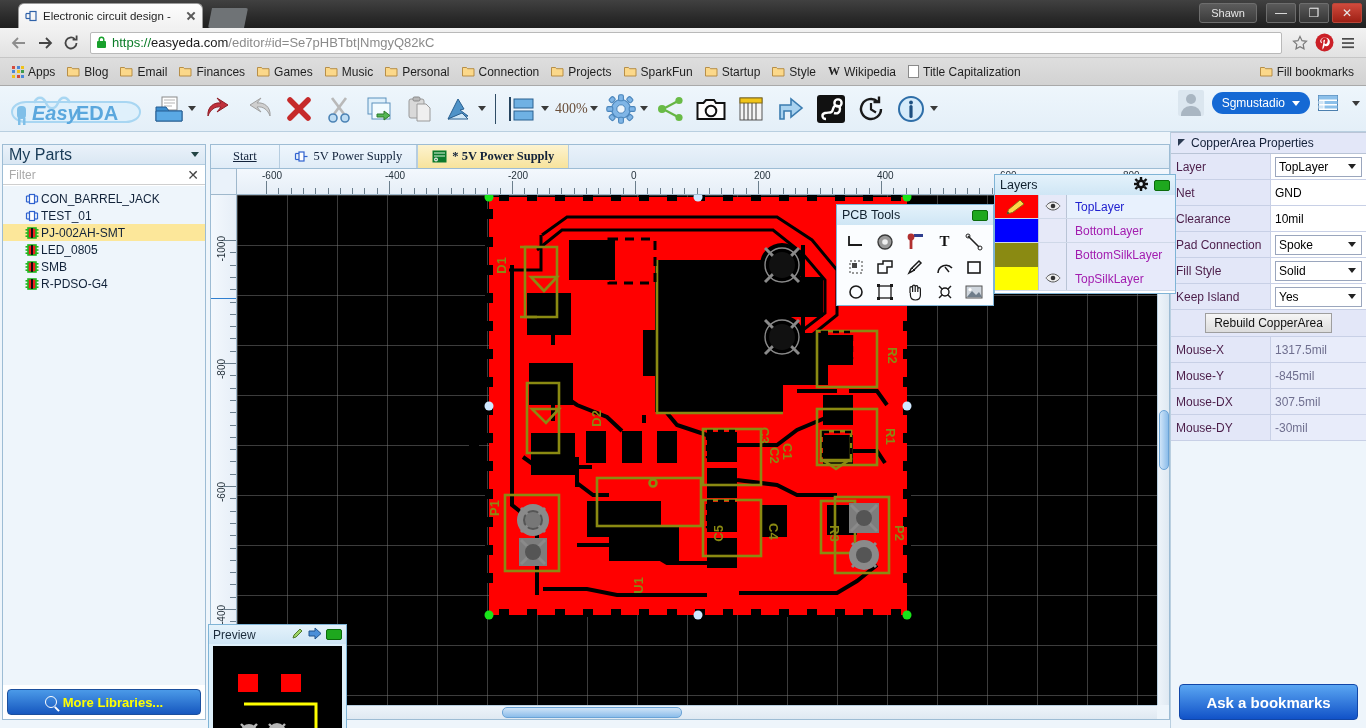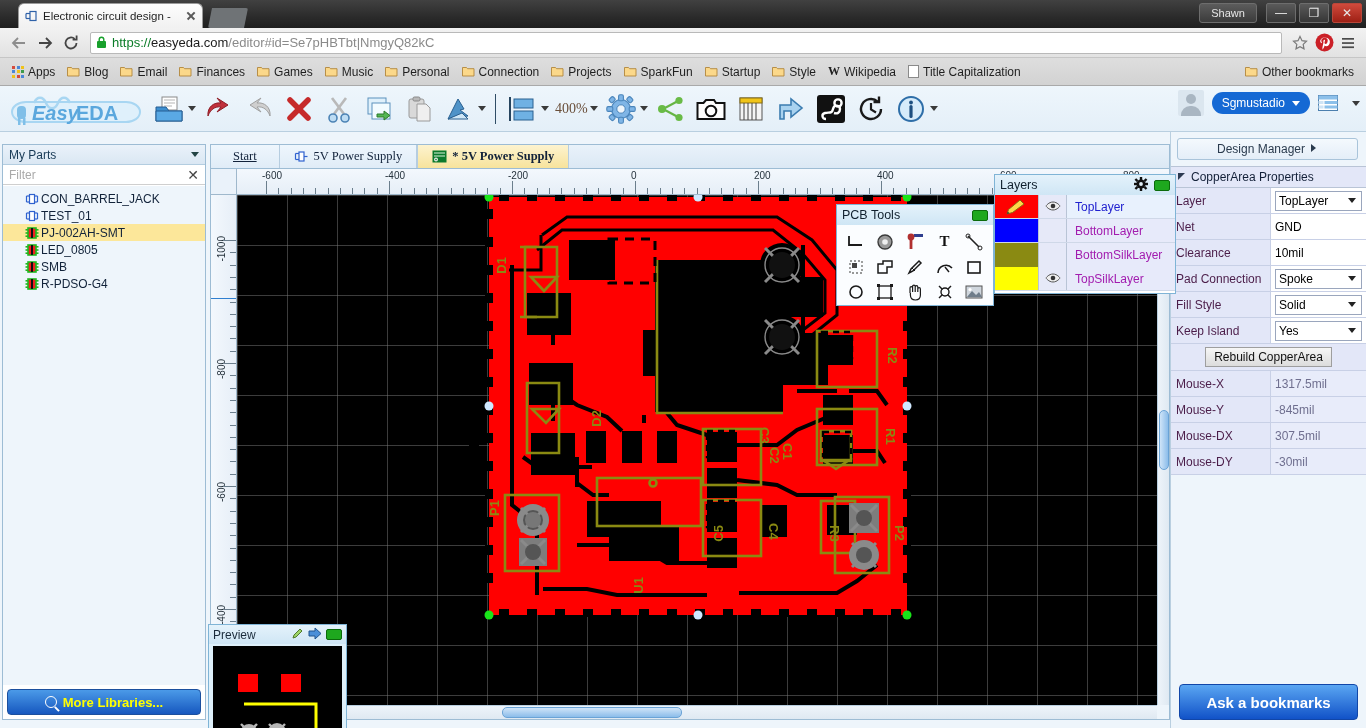--- a/index.html
+++ b/index.html
@@ -136,21 +136,21 @@
   .panel-ico { width:24px; height:18px; display:flex; align-items:center; }
 
   
   .parts-panel {
     position:absolute; left:2px; top:58px; width:204px; height:576px;
     background:#fff; border:1px solid #9dbcd4;
   }
   .parts-head {
     height:20px; background:linear-gradient(to bottom,#eaf2fa,#dae7f3);
     border-bottom:1px solid #b3cde0;
-    display:flex; align-items:center; padding:0 6px; font-size:12px; color:#183a56;
+    display:flex; align-items:center; padding:0 6px; font-size:16px; color:#183a56;
   }
   .parts-head .caret { border-top-color:#244; margin-left:auto; }
   .parts-filter {
     height:20px; background:#fff; border-bottom:1px solid #cfcfcf;
     display:flex; align-items:center; padding:0 6px; font-size:12px; color:#aaa;
   }
   .parts-filter .x { margin-left:auto; color:#444; font-size:14px; line-height:12px; }
   .parts-list { position:absolute; left:0; top:41px; right:0; bottom:34px; background:#eef5fb; padding-top:4px; }
   .part-row {
     height:17px; display:flex; align-items:center; padding-left:22px; font-size:12px; color:#12233a;
@@ -470,21 +470,21 @@
     </div>
     <div class="bm">
       <span class="docglyph"></span>
       <span>Title Capitalization</span>
     </div>
     <div class="bm-spacer"></div>
     <div class="bm">
       <span class="fold"><svg width="13" height="11" viewBox="0 0 13 11">
             <path d="M.5 1.5h4l1 1.2h6.5v7.3H.5z" fill="#fbd88a" stroke="#b1873c" stroke-width=".9"></path>
           </svg></span>
-      <span>Other bookmarks</span>
+      <span>Fill bookmarks</span>
     </div>
   </div>
 
   <div class="app-area">
 
     <div class="eda-toolbar">
 
       <div class="logo">
         <svg width="145" height="38" viewBox="0 0 145 38">
           <path d="M8 22a14 10 0 0 1 14-10h100a14 10 0 0 1 0 20H22A14 10 0 0 1 8 22z" fill="#dff0fb" stroke="#a8d6f2" stroke-width="2"></path>
@@ -1471,28 +1471,20 @@
                 <path d="M1 5s2.6-4 7-4 7 4 7 4-2.6 4-7 4S1 5 1 5z" fill="#eee" stroke="#555"></path>
                 <circle cx="8" cy="5" r="2.3" fill="#333"></circle>
               </svg>
           </span>
         </div>
         <div class="layer-name">TopSilkLayer</div>
       </div>
     </div>
 
     <div class="props">
-      <div class="dm-btn">
-        <span>Design Manager</span>
-        <span>
-          <svg width="8" height="10" viewBox="0 0 8 10">
-              <path d="M1 1l5 4-5 4z" fill="#2a3b4e"></path>
-            </svg>
-        </span>
-      </div>
 
       <div class="props-title">
         <span>
           <svg width="9" height="9" viewBox="0 0 9 9">
               <path d="M8 1L1 1 1 8z" fill="#2c3a52"></path>
             </svg>
         </span>
         <span>CopperArea Properties</span>
       </div>
 

